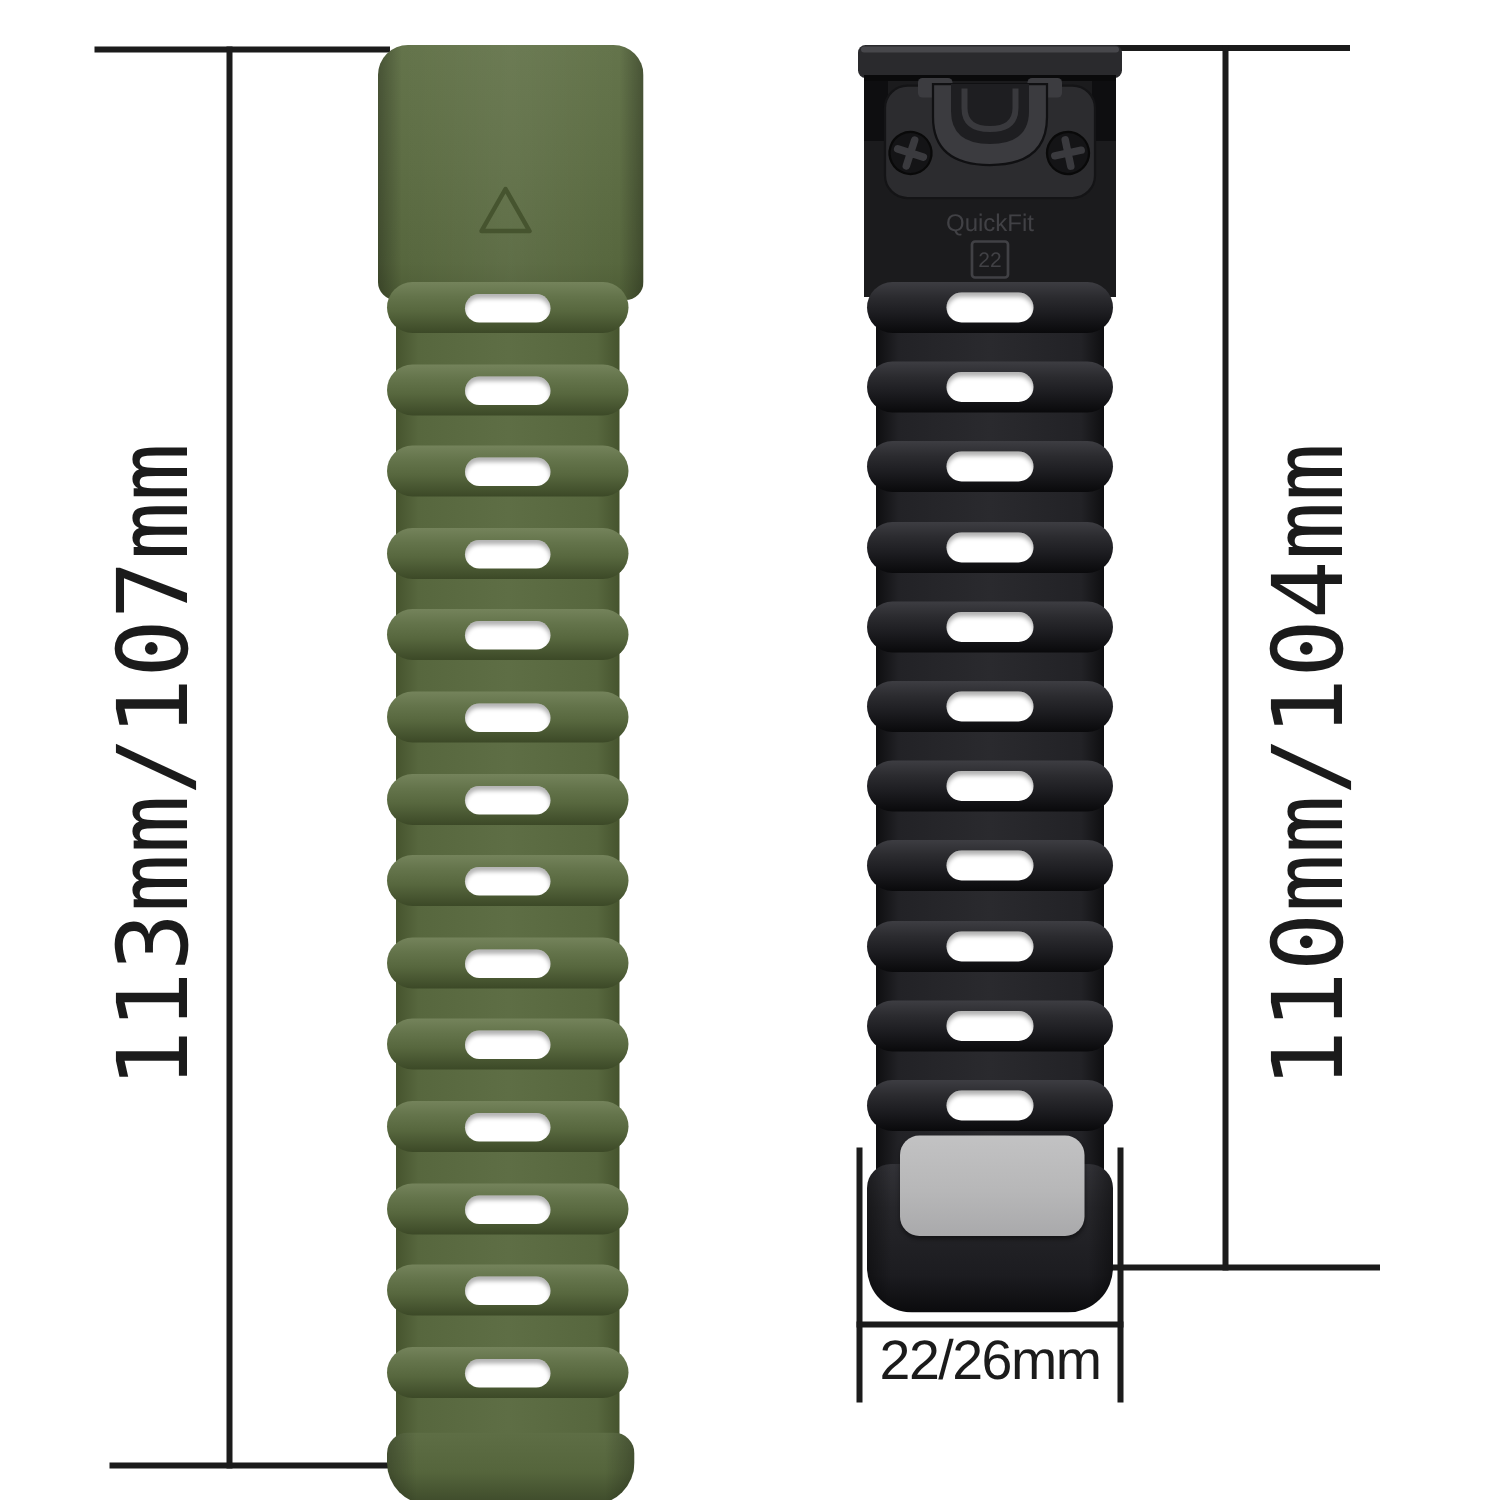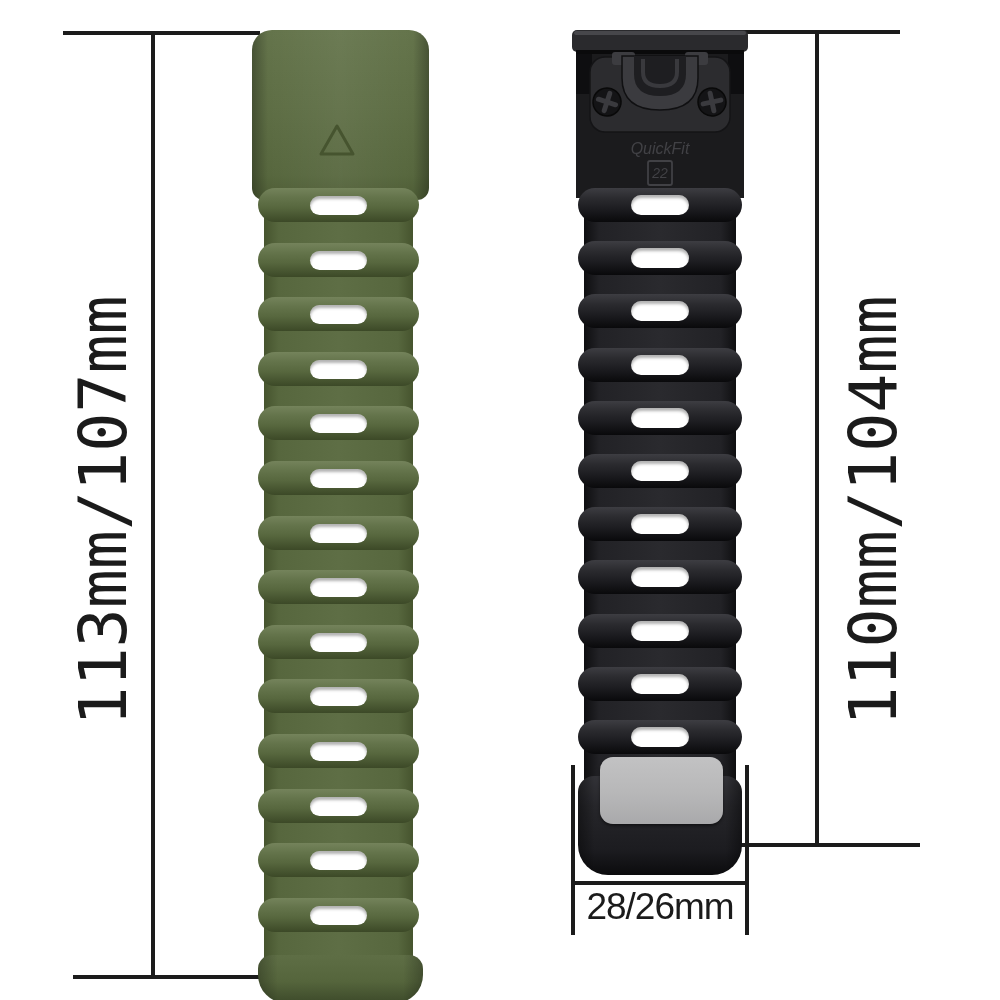--- a/index.html
+++ b/index.html
@@ -43,21 +43,21 @@
     font-family: "Liberation Sans", sans-serif;
     font-size: 37px;
     line-height: 44px;
     letter-spacing: -1px;
     width: 176px;
     text-align: center;
     white-space: nowrap;
   }
 
   
-  .band { position: absolute; z-index: 2; font-style: italic; }
+  .band { position: absolute; z-index: 2; }
 
   
   .band.green { left: 252px; top: 30px; width: 177px; height: 945px; }
   .green-top {
     position: absolute; left: 0; top: 0; width: 177px; height: 170px;
     border-radius: 20px 20px 12px 12px;
     background:
       linear-gradient(90deg, rgba(0,0,0,0.28) 0%, rgba(0,0,0,0.0) 9%, rgba(255,255,255,0.05) 50%, rgba(0,0,0,0.0) 91%, rgba(0,0,0,0.28) 100%),
       linear-gradient(180deg, #64744b 0%, #5e6e45 45%, #57673e 85%, #4d5c35 100%);
   }
@@ -132,21 +132,21 @@
   <div class="vlabel" style="left:-247px; top:478px;">113mm/107mm</div>
 
   <div class="mline h" style="left:740px; top:30px;  width:160px;"></div>
   <div class="mline v" style="left:815px; top:30px;  height:817px;"></div>
   <div class="mline h" style="left:718px; top:843px; width:202px;"></div>
   <div class="vlabel" style="left:523px; top:478px;">110mm/104mm</div>
 
   <div class="mline v" style="left:571px; top:765px; height:170px;"></div>
   <div class="mline v" style="left:745px; top:765px; height:170px;"></div>
   <div class="mline h" style="left:571px; top:881px; width:178px;"></div>
-  <div class="wlabel" style="left:572px; top:885px;">28/26mm</div>
+  <div class="wlabel" style="left:572px; top:885px;">22/26mm</div>
 
   <div class="band green">
     <div class="green-spine"></div>
     <div class="green-top"></div>
     <div class="green-tip"></div>
     <svg class="triangle-logo" width="44" height="40" viewBox="0 0 44 40">
       <path d="M22 6 L38 34 L6 34 Z" fill="none" stroke="#46542f" stroke-width="3" stroke-linejoin="round"></path>
     </svg>
     <div class="ribs-layer" id="green-ribs">
         <div class="rib rib-green" style="top: 158px;">

